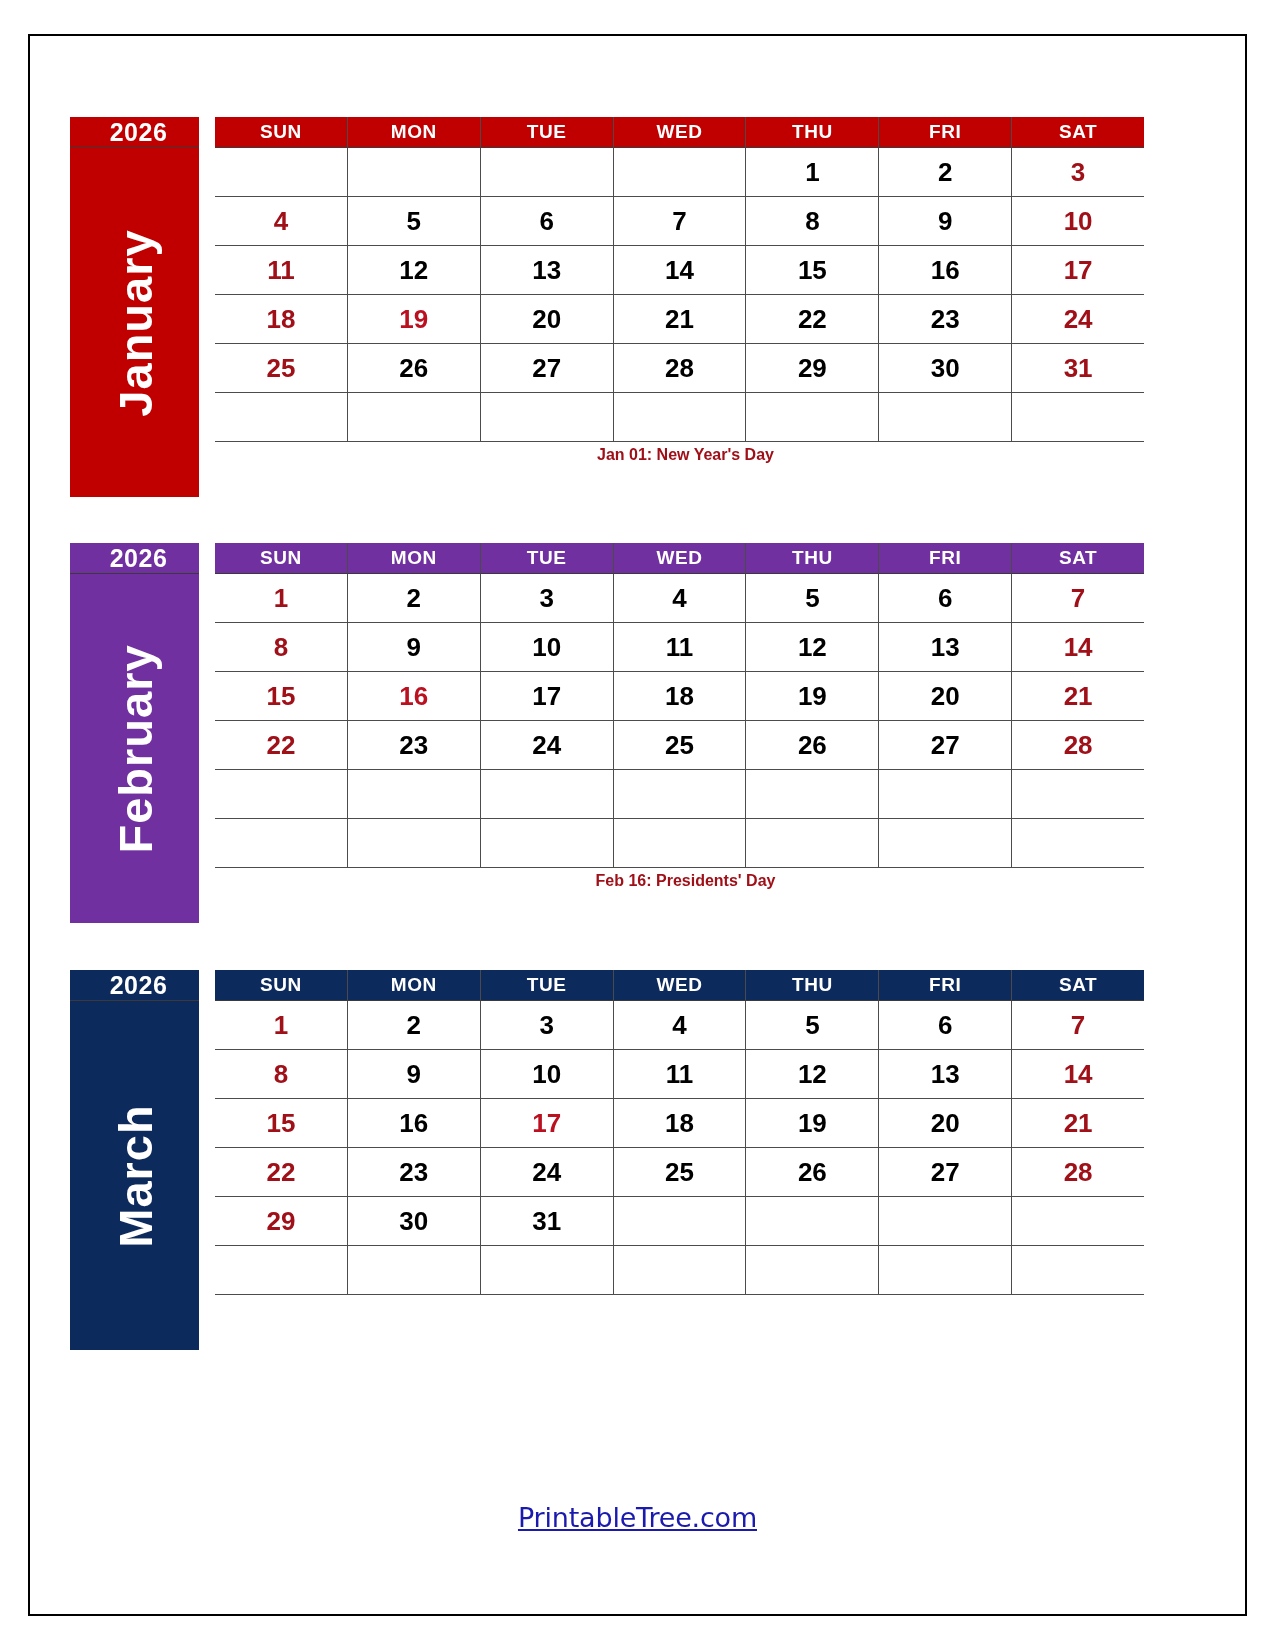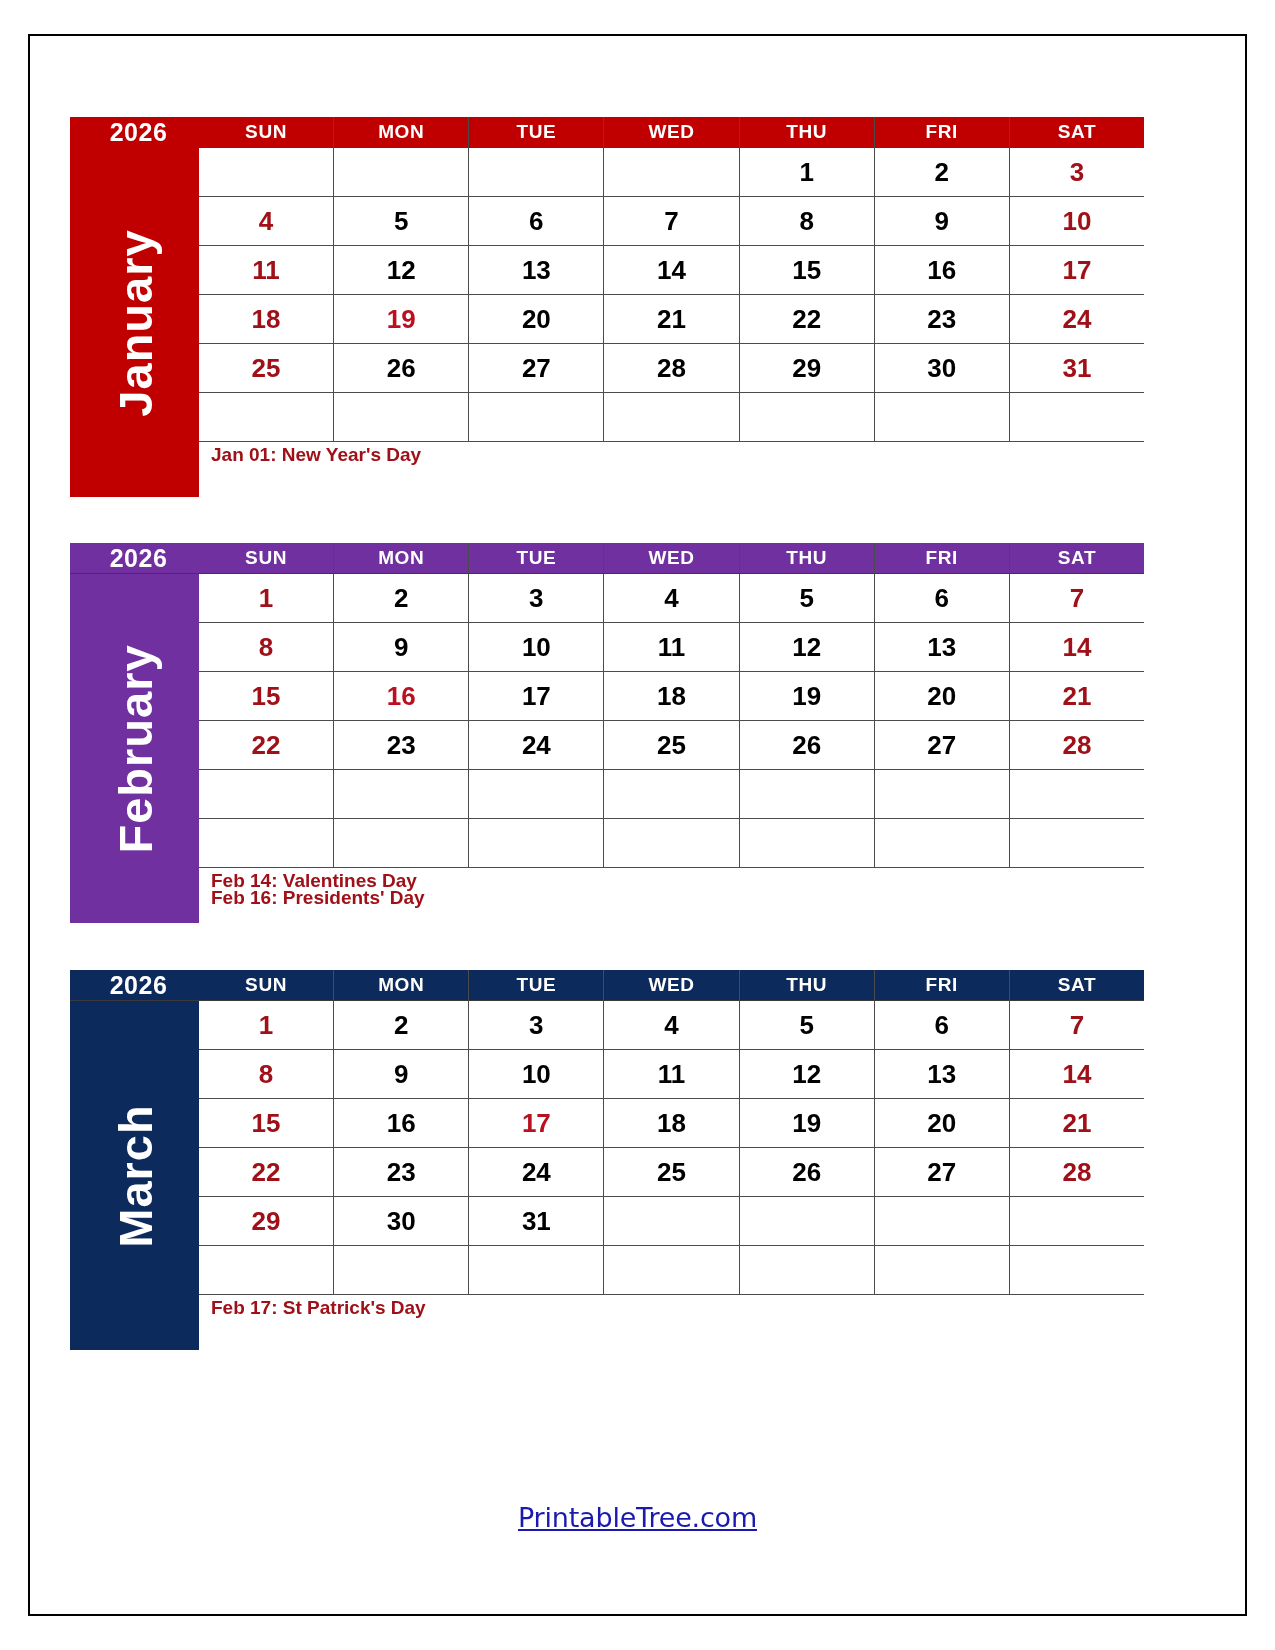--- a/index.html
+++ b/index.html
@@ -71,20 +71,21 @@
     font-size:47px;
     font-weight:bold;
     letter-spacing:1px;
   }
 
   .grid{
     flex:1 1 auto;
     display:flex;
     flex-direction:column;
     box-sizing:border-box;
+    margin-left:16px;
   }
   .row{
     display:flex;
     box-sizing:border-box;
   }
   .row-head{height:31px;flex:0 0 31px;}
   .row-week{height:49px;flex:0 0 49px;}
   .row-holiday{flex:1 1 auto;}
 
   .hcell{
@@ -122,24 +123,25 @@
   .holidays{
     box-sizing:border-box;
     background:#ffffff;
     padding:4px 0 0 12px;
     display:flex;
     flex-direction:column;
     justify-content:flex-start;
   }
   .holidays div{
     color:#A01018;
-    font-size:19px;
+    font-size:16px;
     font-weight:bold;
     line-height:17px;
     white-space:nowrap;
+    text-align:center;
   }
 
   
   .footer{
     position:absolute;
     left:0;top:1490px;
     width:1275px;
     text-align:center;
     margin-top:12px;
   }
@@ -298,21 +300,20 @@
         <div class="row row-week">
           <div class="cell"></div>
           <div class="cell"></div>
           <div class="cell"></div>
           <div class="cell"></div>
           <div class="cell"></div>
           <div class="cell"></div>
           <div class="cell"></div>
         </div>
         <div class="row row-holiday holidays">
-          <div>Feb 14: Valentines Day</div>
           <div>Feb 16: Presidents' Day</div>
         </div>
       </div>
     </div>
   <div class="month m-mar">
       <div class="sidebar" style="background: rgb(13, 42, 92);">
         <div class="side-year">2026</div>
         <div class="side-name">
           <span>March</span>
         </div>
@@ -374,22 +375,19 @@
         </div>
         <div class="row row-week">
           <div class="cell"></div>
           <div class="cell"></div>
           <div class="cell"></div>
           <div class="cell"></div>
           <div class="cell"></div>
           <div class="cell"></div>
           <div class="cell"></div>
         </div>
-        <div class="row row-holiday holidays">
-          <div>Feb 17: St Patrick's Day</div>
-        </div>
       </div>
     </div>
 
   <div class="footer">
     <a href="#">PrintableTree.com</a>
   </div>
 </div>
 
 </body></html>

